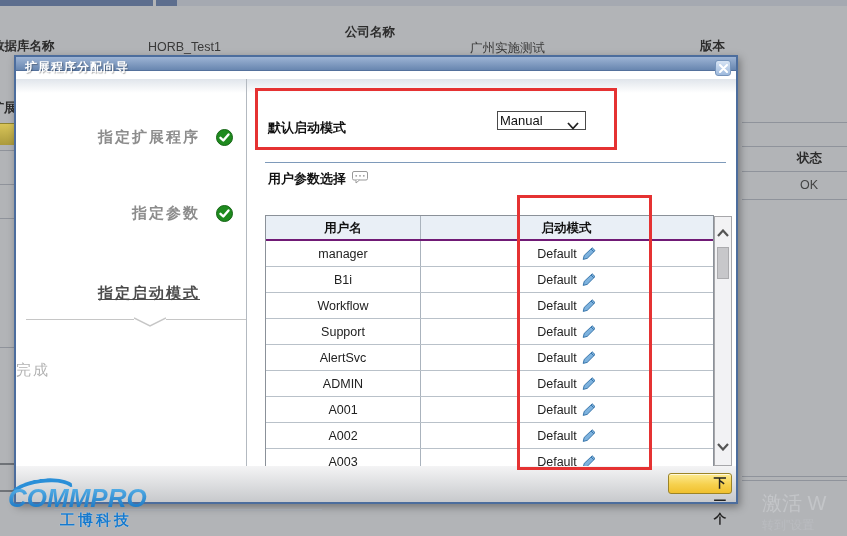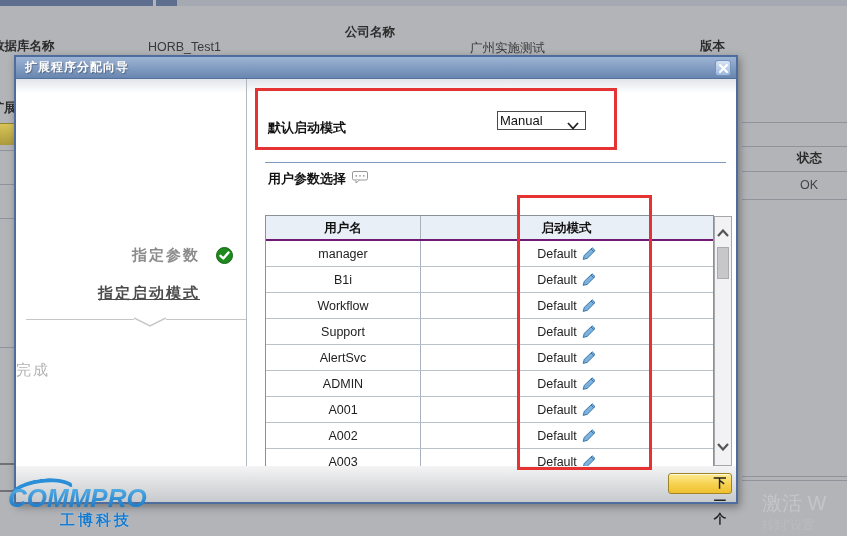--- a/index.html
+++ b/index.html
@@ -29,21 +29,21 @@
   .watermark2 { font-size:12px; color:#babcc0; white-space:nowrap; }
 
   
   .dialog {
     left:14px; top:55px; width:724px; height:449px;
     border:2px solid #4c6d9d; background:#fff;
     box-shadow:2px 3px 8px rgba(0,0,0,0.35);
     z-index:10;
   }
   .titlebar {
-    position:absolute; left:0; top:0; right:0; height:22px;
+    position:absolute; left:0; top:0; right:0; height:14px;
     background:linear-gradient(#9db4d4,#6886b0);
     border-bottom:1px solid #54719c;
   }
   .titlebar .title {
     display:block; padding-left:9px; line-height:21px;
     font-size:12px; font-weight:bold; color:#fff; letter-spacing:1px;
     text-shadow:1px 1px 1px rgba(0,0,0,0.3);
   }
   .close-btn {
     position:absolute; right:5px; top:3px; width:16px; height:16px;
@@ -187,21 +187,30 @@
     <span class="close-btn">
       <svg width="9" height="9" viewBox="0 0 9 9">
           <path d="M1 1 L8 8 M8 1 L1 8" stroke="#ffffff" stroke-width="2" stroke-linecap="round"></path>
         </svg>
     </span>
   </div>
 
   <div class="dialog-body">
 
     <div class="step-panel">
-      <div class="step-row done" style="top:125px;margin-top:42px;">
+      <div class="step-row done" style="top:49px;">
+        <span class="step-label">指定扩展程序</span>
+        <span class="check">
+          <svg width="17" height="17" viewBox="0 0 17 17">
+              <circle cx="8.5" cy="8.5" r="8" fill="#1e8a1e" stroke="#156515"></circle>
+              <path d="M4.5 8.8 L7.3 11.5 L12.5 5.5" fill="none" stroke="#fff" stroke-width="2.4" stroke-linecap="round" stroke-linejoin="round"></path>
+            </svg>
+        </span>
+      </div>
+      <div class="step-row done" style="top:125px;">
         <span class="step-label">指定参数</span>
         <span class="check">
           <svg width="17" height="17" viewBox="0 0 17 17">
               <circle cx="8.5" cy="8.5" r="8" fill="#1e8a1e" stroke="#156515"></circle>
               <path d="M4.5 8.8 L7.3 11.5 L12.5 5.5" fill="none" stroke="#fff" stroke-width="2.4" stroke-linecap="round" stroke-linejoin="round"></path>
             </svg>
         </span>
       </div>
       <div class="step-row current" style="top:205px;">
         <span class="step-label">指定启动模式</span>

